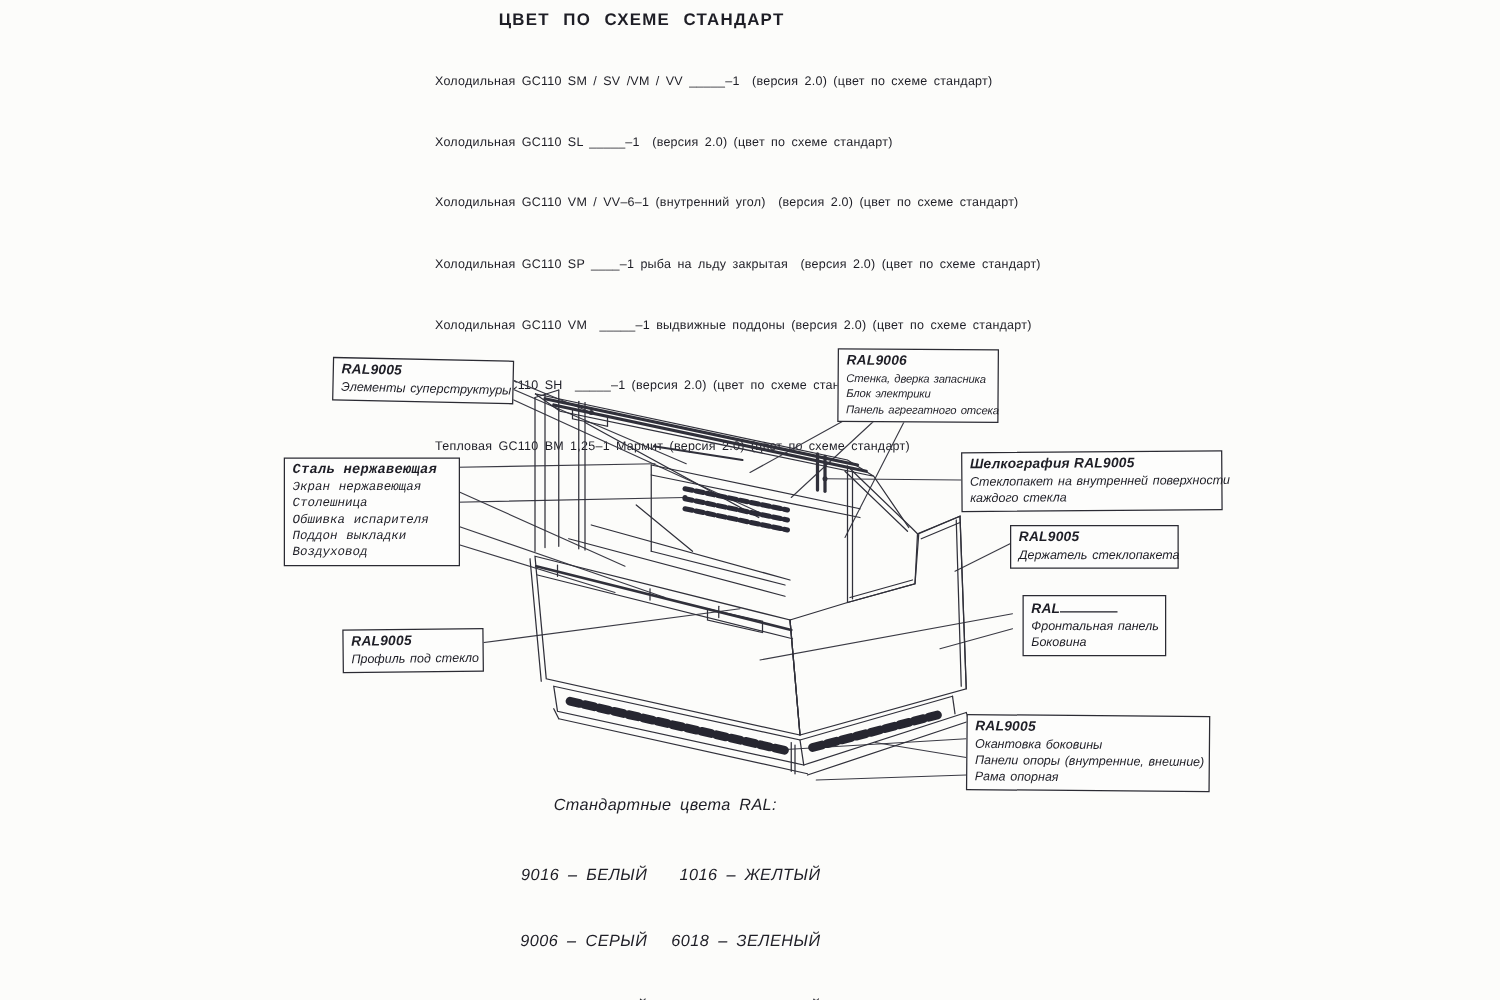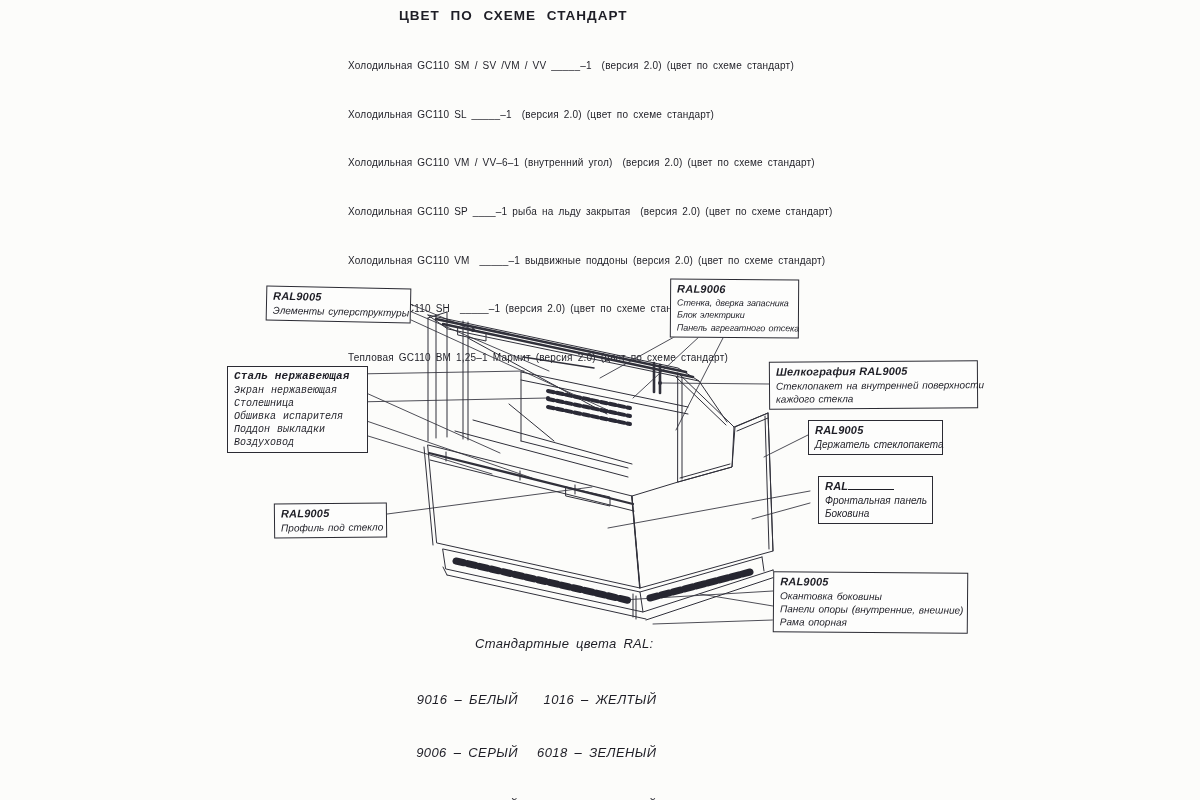--- a/index.html
+++ b/index.html
@@ -28,21 +28,21 @@
     font-size:10px;font-style:italic;line-height:13px;
     color:#1e1e26;white-space:nowrap;z-index:3;
   }
   .callout .c-title{font-weight:bold;font-size:11px;line-height:13.5px;letter-spacing:.2px;}
   .callout .c-line{letter-spacing:0;word-spacing:1px;}
   .blank-line{display:inline-block;width:46px;border-bottom:1.2px solid #1e1e26;height:9px;}
   #callout-ral9006{font-size:9px;line-height:12.6px;}
   #callout-ral9006 .c-line{letter-spacing:-0.1px;}
   #ral-colors-heading{
     position:absolute;left:443px;top:636px;
-    font-size:13px;font-style:italic;color:#1e1e26;word-spacing:3px;letter-spacing:.3px;margin-left:32px;
+    font-size:13px;font-style:italic;color:#1e1e26;word-spacing:3px;letter-spacing:.3px;
   }
   .ral-col{
     position:absolute;top:658px;
     font-size:13px;font-style:italic;color:#1e1e26;
     letter-spacing:.4px;word-spacing:3px;white-space:pre;
   }
   .ral-col .ral-color-row{height:23.2px;line-height:23.2px;text-align:right;}
   #ral-col-1{left:407px;}
   #ral-col-2{left:537px;}
   #drawing-svg{position:absolute;left:0;top:0;z-index:1;}

